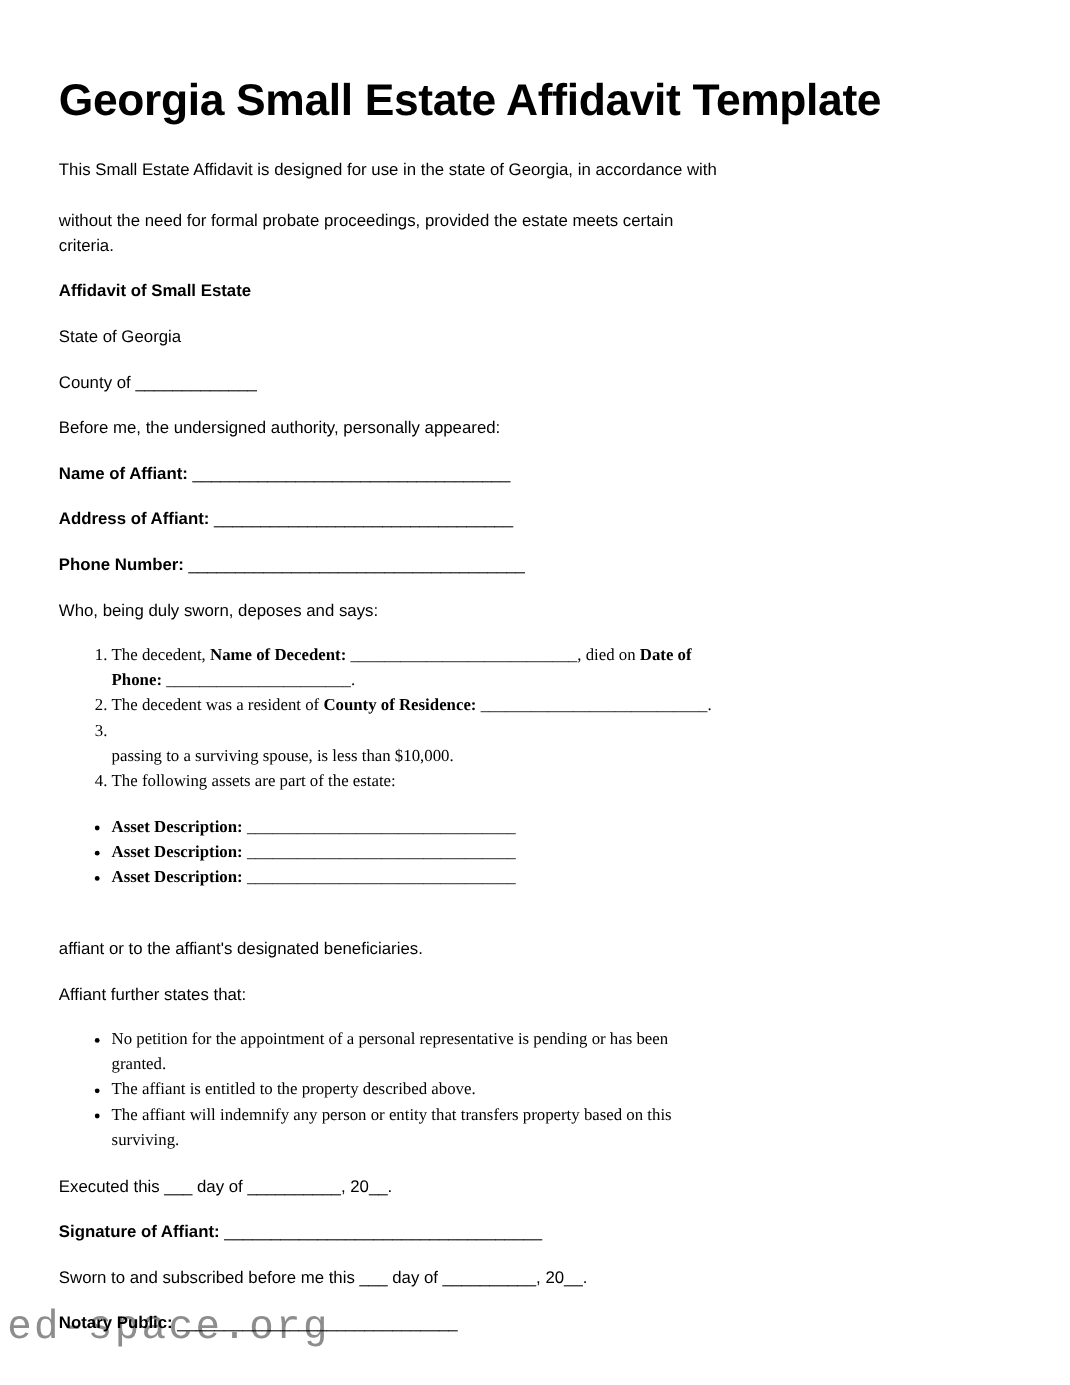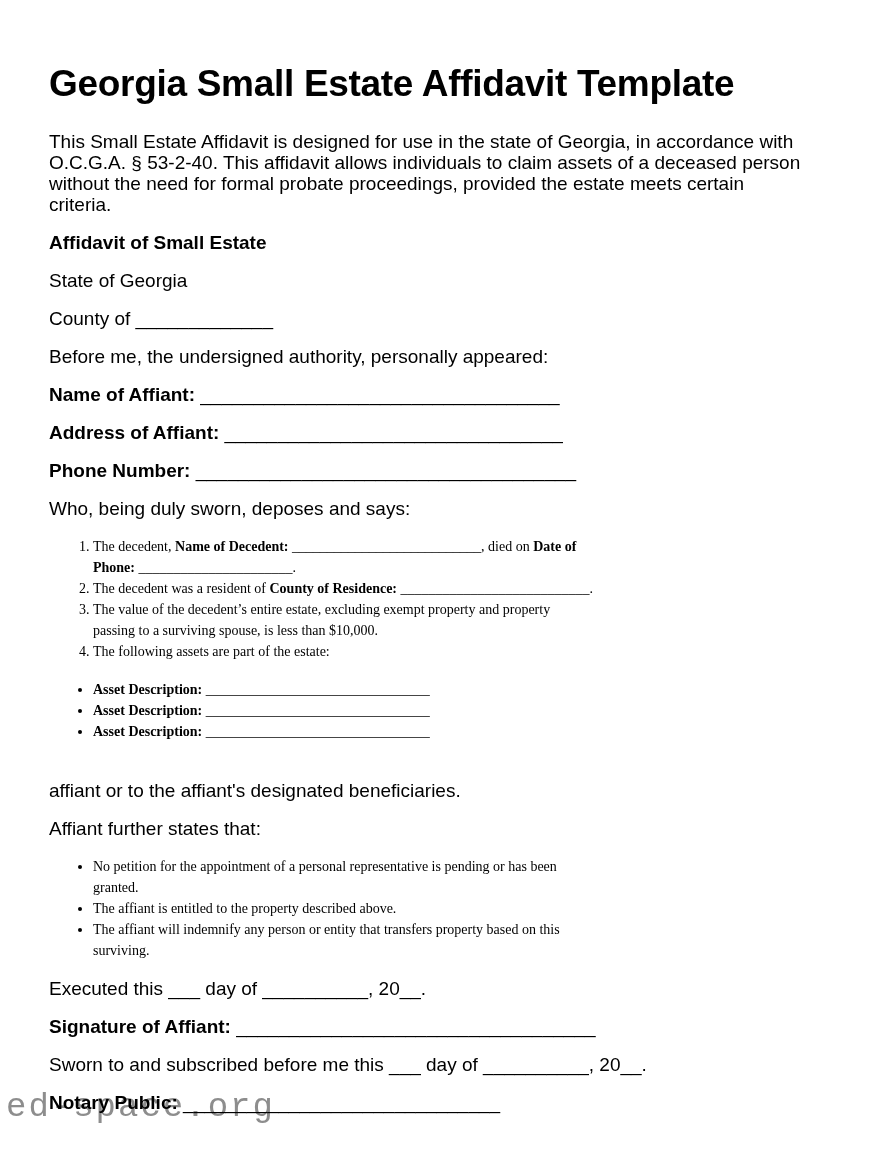--- a/index.html
+++ b/index.html
@@ -23,21 +23,21 @@
   }
   h1.doc-title {
     font-size: 37px;
     line-height: 43px;
     margin: 0 0 26px 0;
     font-weight: bold;
     letter-spacing: -0.3px;
     white-space: nowrap;
   }
   p.line {
-    font-size: 19px;
+    font-size: 14px;
     line-height: 21px;
     margin: 17px 0;
   }
   .b { font-weight: bold; }
   ol.num-list, ul.dot-list {
     font-size: 14px;
     line-height: 21px;
     margin: 17px 0;
     padding-left: 44px;
     font-family: Liberation Serif, serif;
@@ -63,21 +63,21 @@
 <div class="page">
 
   <div class="watermark">ed-space.org</div>
 
   <div class="content">
 
     <h1 class="doc-title">Georgia Small Estate Affidavit Template</h1>
 
     <p class="line">
       <span>This Small Estate Affidavit is designed for use in the state of Georgia, in accordance with</span><br>
-      <span>O.C.G.A. § 53-2-40. This affidavit allows individuals to claim assets of a deceased person</span><br>
+      <br>
       <span>without the need for formal probate proceedings, provided the estate meets certain</span><br>
       <span>criteria.</span>
     </p>
 
     <p class="line b">Affidavit of Small Estate</p>
 
     <p class="line">State of Georgia</p>
 
     <p class="line">County of _____________</p>
 
@@ -87,21 +87,21 @@
 
     <p class="line"><span class="b">Address of Affiant:</span><span> ________________________________</span></p>
 
     <p class="line"><span class="b">Phone Number:</span><span> ____________________________________</span></p>
 
     <p class="line">Who, being duly sworn, deposes and says:</p>
 
     <ol class="num-list">
       <li><span>The decedent, </span><span class="b">Name of Decedent:</span><span> ___________________________, died on </span><span class="b">Date of</span><br><span class="b">Phone:</span><span> ______________________.</span></li>
       <li><span>The decedent was a resident of </span><span class="b">County of Residence:</span><span> ___________________________.</span></li>
-      <li><span>The value of the decedent’s entire estate, excluding exempt property and property</span><br><span>passing to a surviving spouse, is less than $10,000.</span></li>
+      <li><br><span>passing to a surviving spouse, is less than $10,000.</span></li>
       <li><span>The following assets are part of the estate:</span></li>
     </ol>
 
     <ul class="dot-list">
       <li><span class="b">Asset Description:</span><span> ________________________________</span></li>
       <li><span class="b">Asset Description:</span><span> ________________________________</span></li>
       <li><span class="b">Asset Description:</span><span> ________________________________</span></li>
     </ul>
 
     <p class="line">

